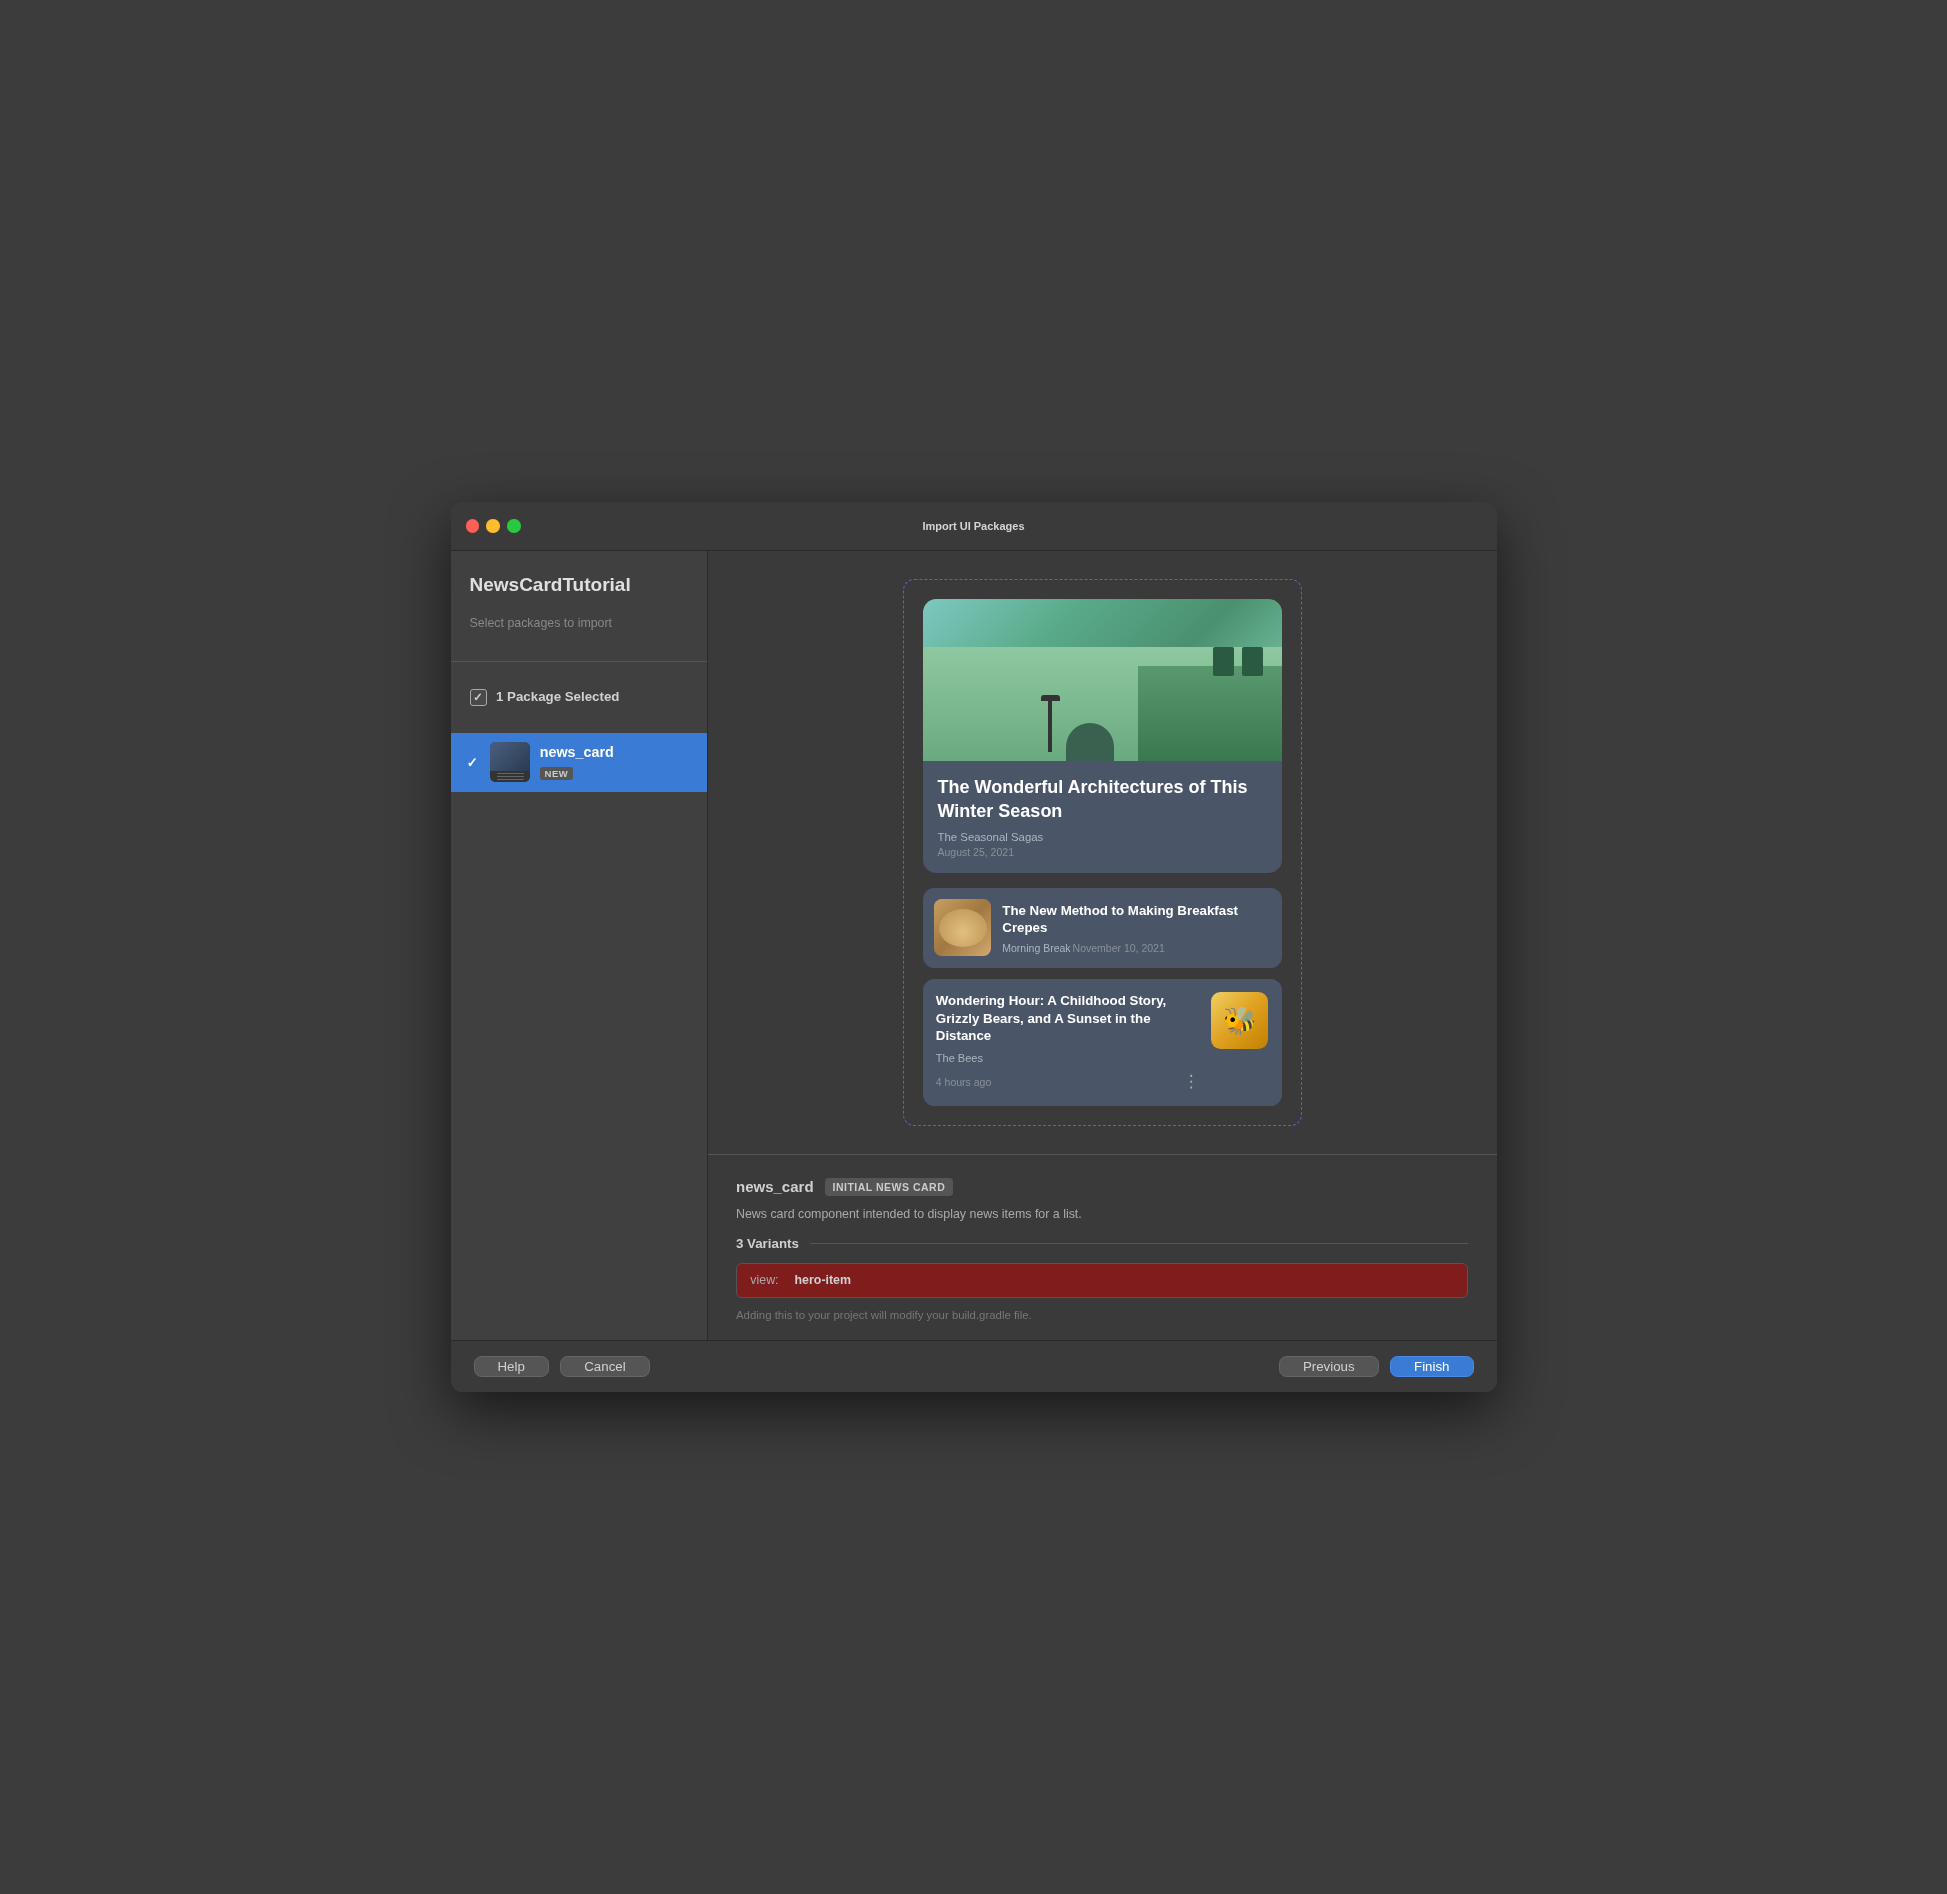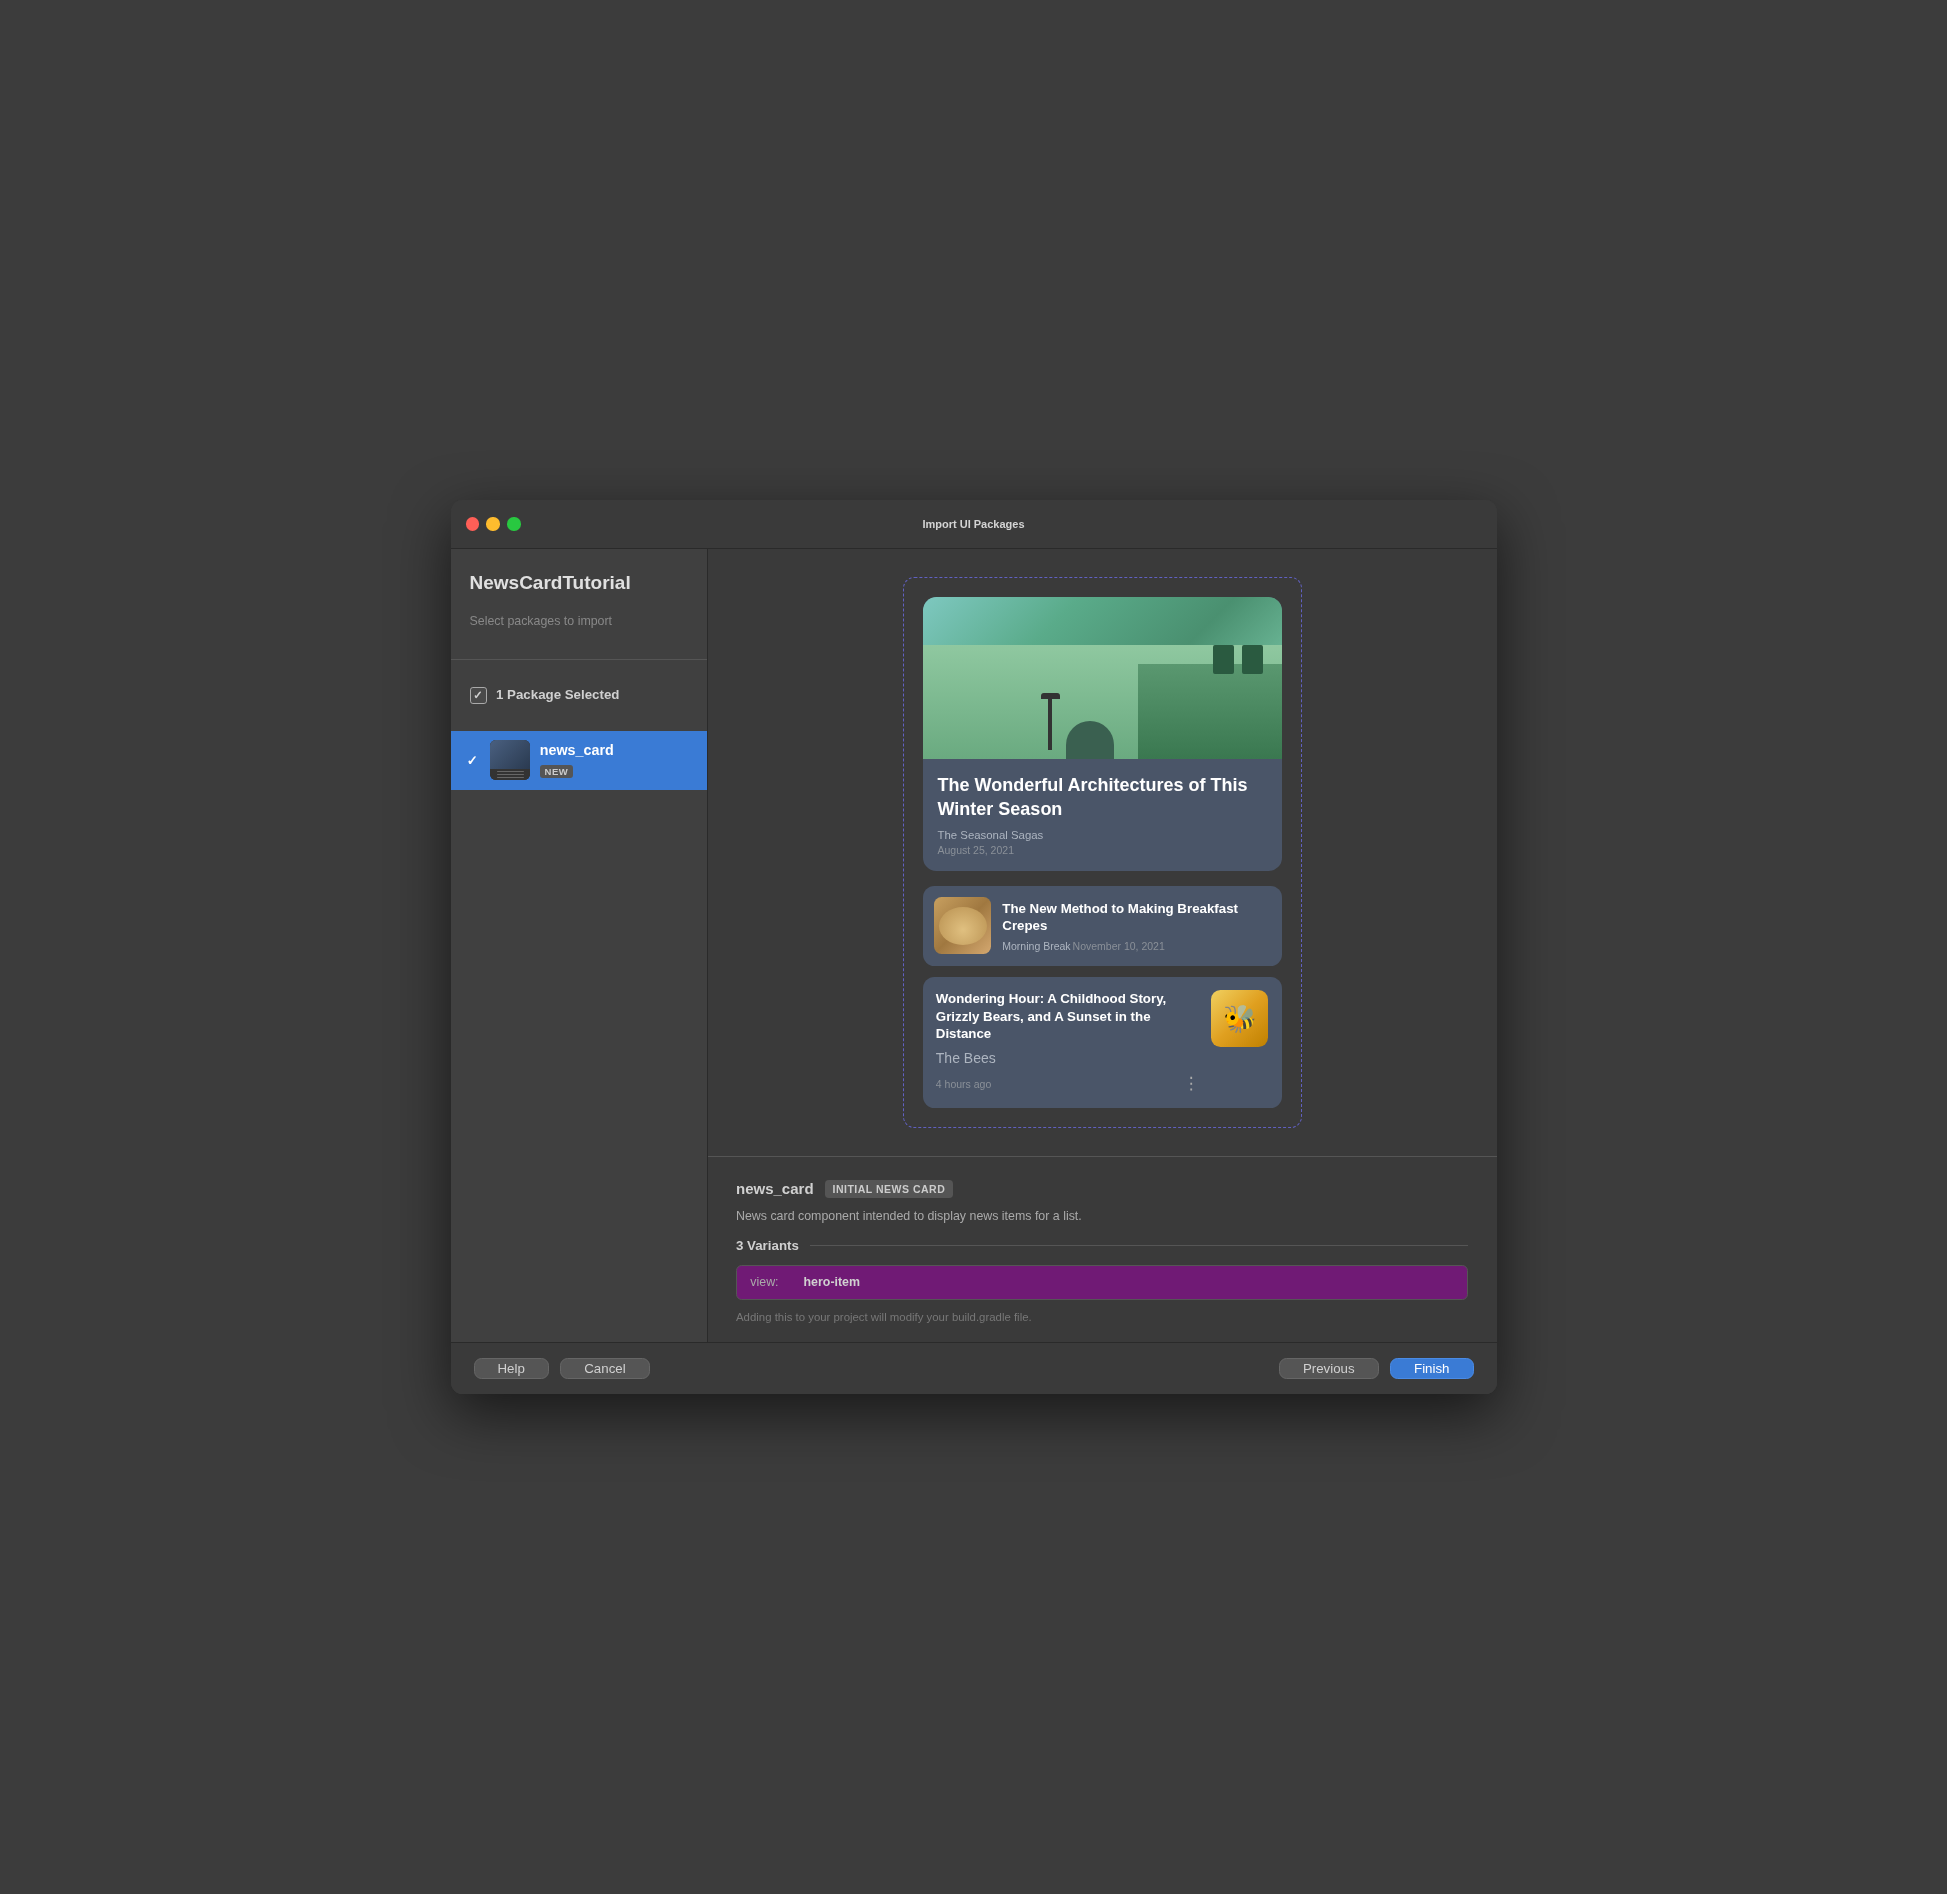--- a/index.html
+++ b/index.html
@@ -423,21 +423,21 @@
     .news-card-reverse-title {
       color: #fff;
       font-size: 13.3px;
       font-weight: 600;
       line-height: 1.3;
       margin-bottom: 7.6px;
     }
 
     .news-card-reverse-source {
       color: #adb5c0;
-      font-size: 14px;
+      font-size: 11px;
       margin-bottom: 2.9px;
     }
 
     .news-card-reverse-time {
       color: #8a9098;
       font-size: 10.5px;
     }
 
     .news-thumb-right {
       width: 57px;
@@ -516,27 +516,27 @@
     }
 
     .variants-label::after {
       content: '';
       flex: 1;
       height: 1px;
       background: #555;
     }
 
     .variant-row {
-      background: #701a75;
+      background: #7f1d1d;
       border: 1px solid #555;
       border-radius: 5.7px;
       padding: 9.5px 13.3px;
       display: flex;
       align-items: center;
-      gap: 25px;
+      gap: 16px;
       margin-bottom: 11.4px;
     }
 
     .variant-key {
       color: #aaa;
       font-size: 12.4px;
     }
 
     .variant-value {
       color: #d0d0d0;

